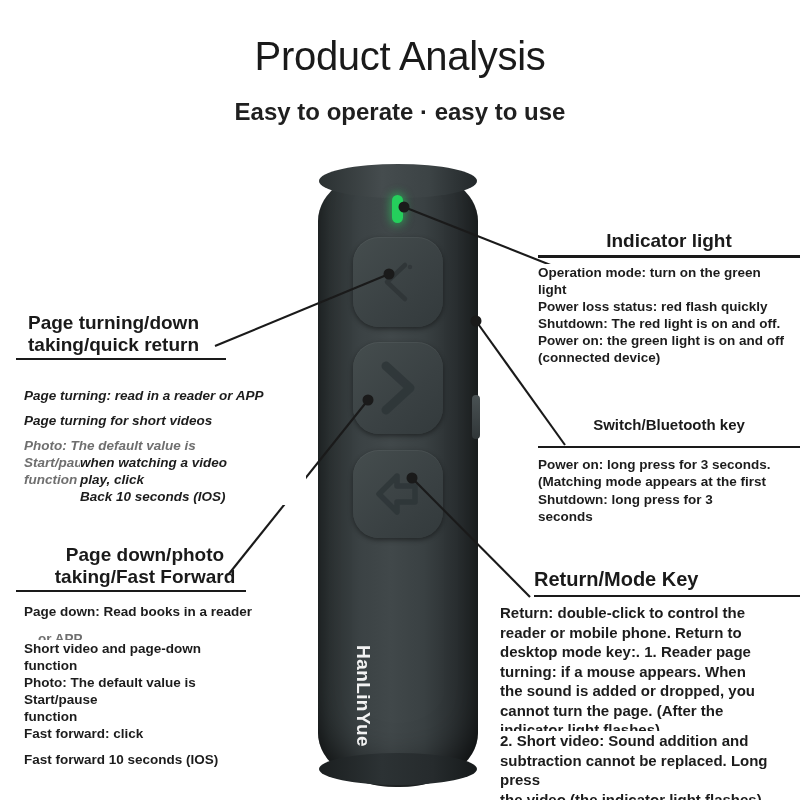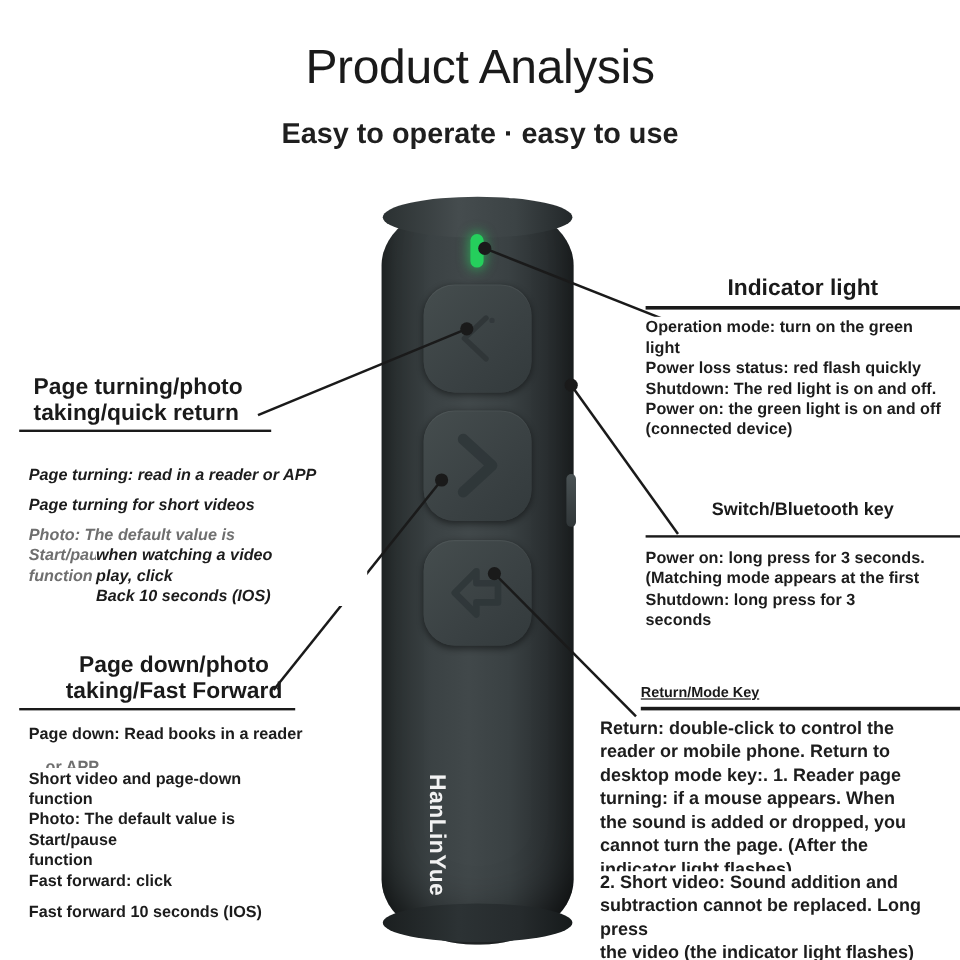--- a/index.html
+++ b/index.html
@@ -274,21 +274,21 @@
 (Matching mode appears at the first
 opportunity)</span>
       </div>
       <div class="over" style="white-space:pre-line;">Shutdown: long press for 3
 seconds</div>
     </div>
   </div>
 
   <div class="callout" id="co-return">
     <div style="padding-left:34px;">
-      <span class="callout-head" style="font-size:12px;text-decoration:underline;">Return/Mode Key</span>
+      <span class="callout-head" style="font-size:20px;">Return/Mode Key</span>
     </div>
     <span class="head-rule" style="margin-left:34px;width:266px;"></span>
     <div class="callout-body" style="margin-top:6px;font-size:15px;line-height:1.30;">
       <div style="position:relative;height:128px;">
         <span class="ghost" style="left:0;top:0;color:#1c1c1c;font-weight:700;width:300px;">Return: double-click to control the
 reader or mobile phone. Return to
 desktop mode key:. 1. Reader page
 turning: if a mouse appears. When
 the sound is added or dropped, you
 cannot turn the page. (After the
@@ -296,21 +296,21 @@
       </div>
       <div class="over" style="white-space:pre-line;">2. Short video: Sound addition and
 subtraction cannot be replaced. Long press
 the video (the indicator light flashes)</div>
 
     </div>
   </div>
 
   <div class="callout" id="co-pageturn">
     <div style="padding-left:12px;">
-      <div class="callout-head">Page turning/photo</div>
+      <div class="callout-head">Page turning/down</div>
       <div class="callout-head">taking/quick return</div>
     </div>
     <span class="head-rule" style="width:210px;margin-top:1px;"></span>
     <div class="callout-body light" style="margin-top:27px;padding-left:8px;font-style:italic;">
       <div style="margin-bottom:8px;">Page turning: read in a reader or APP</div>
       <div style="margin-bottom:8px;">Page turning for short videos</div>
       <div style="position:relative;height:34px;">
         <span class="ghost" style="left:0;top:0;">Photo: The default value is
 Start/pause
 function</span>

